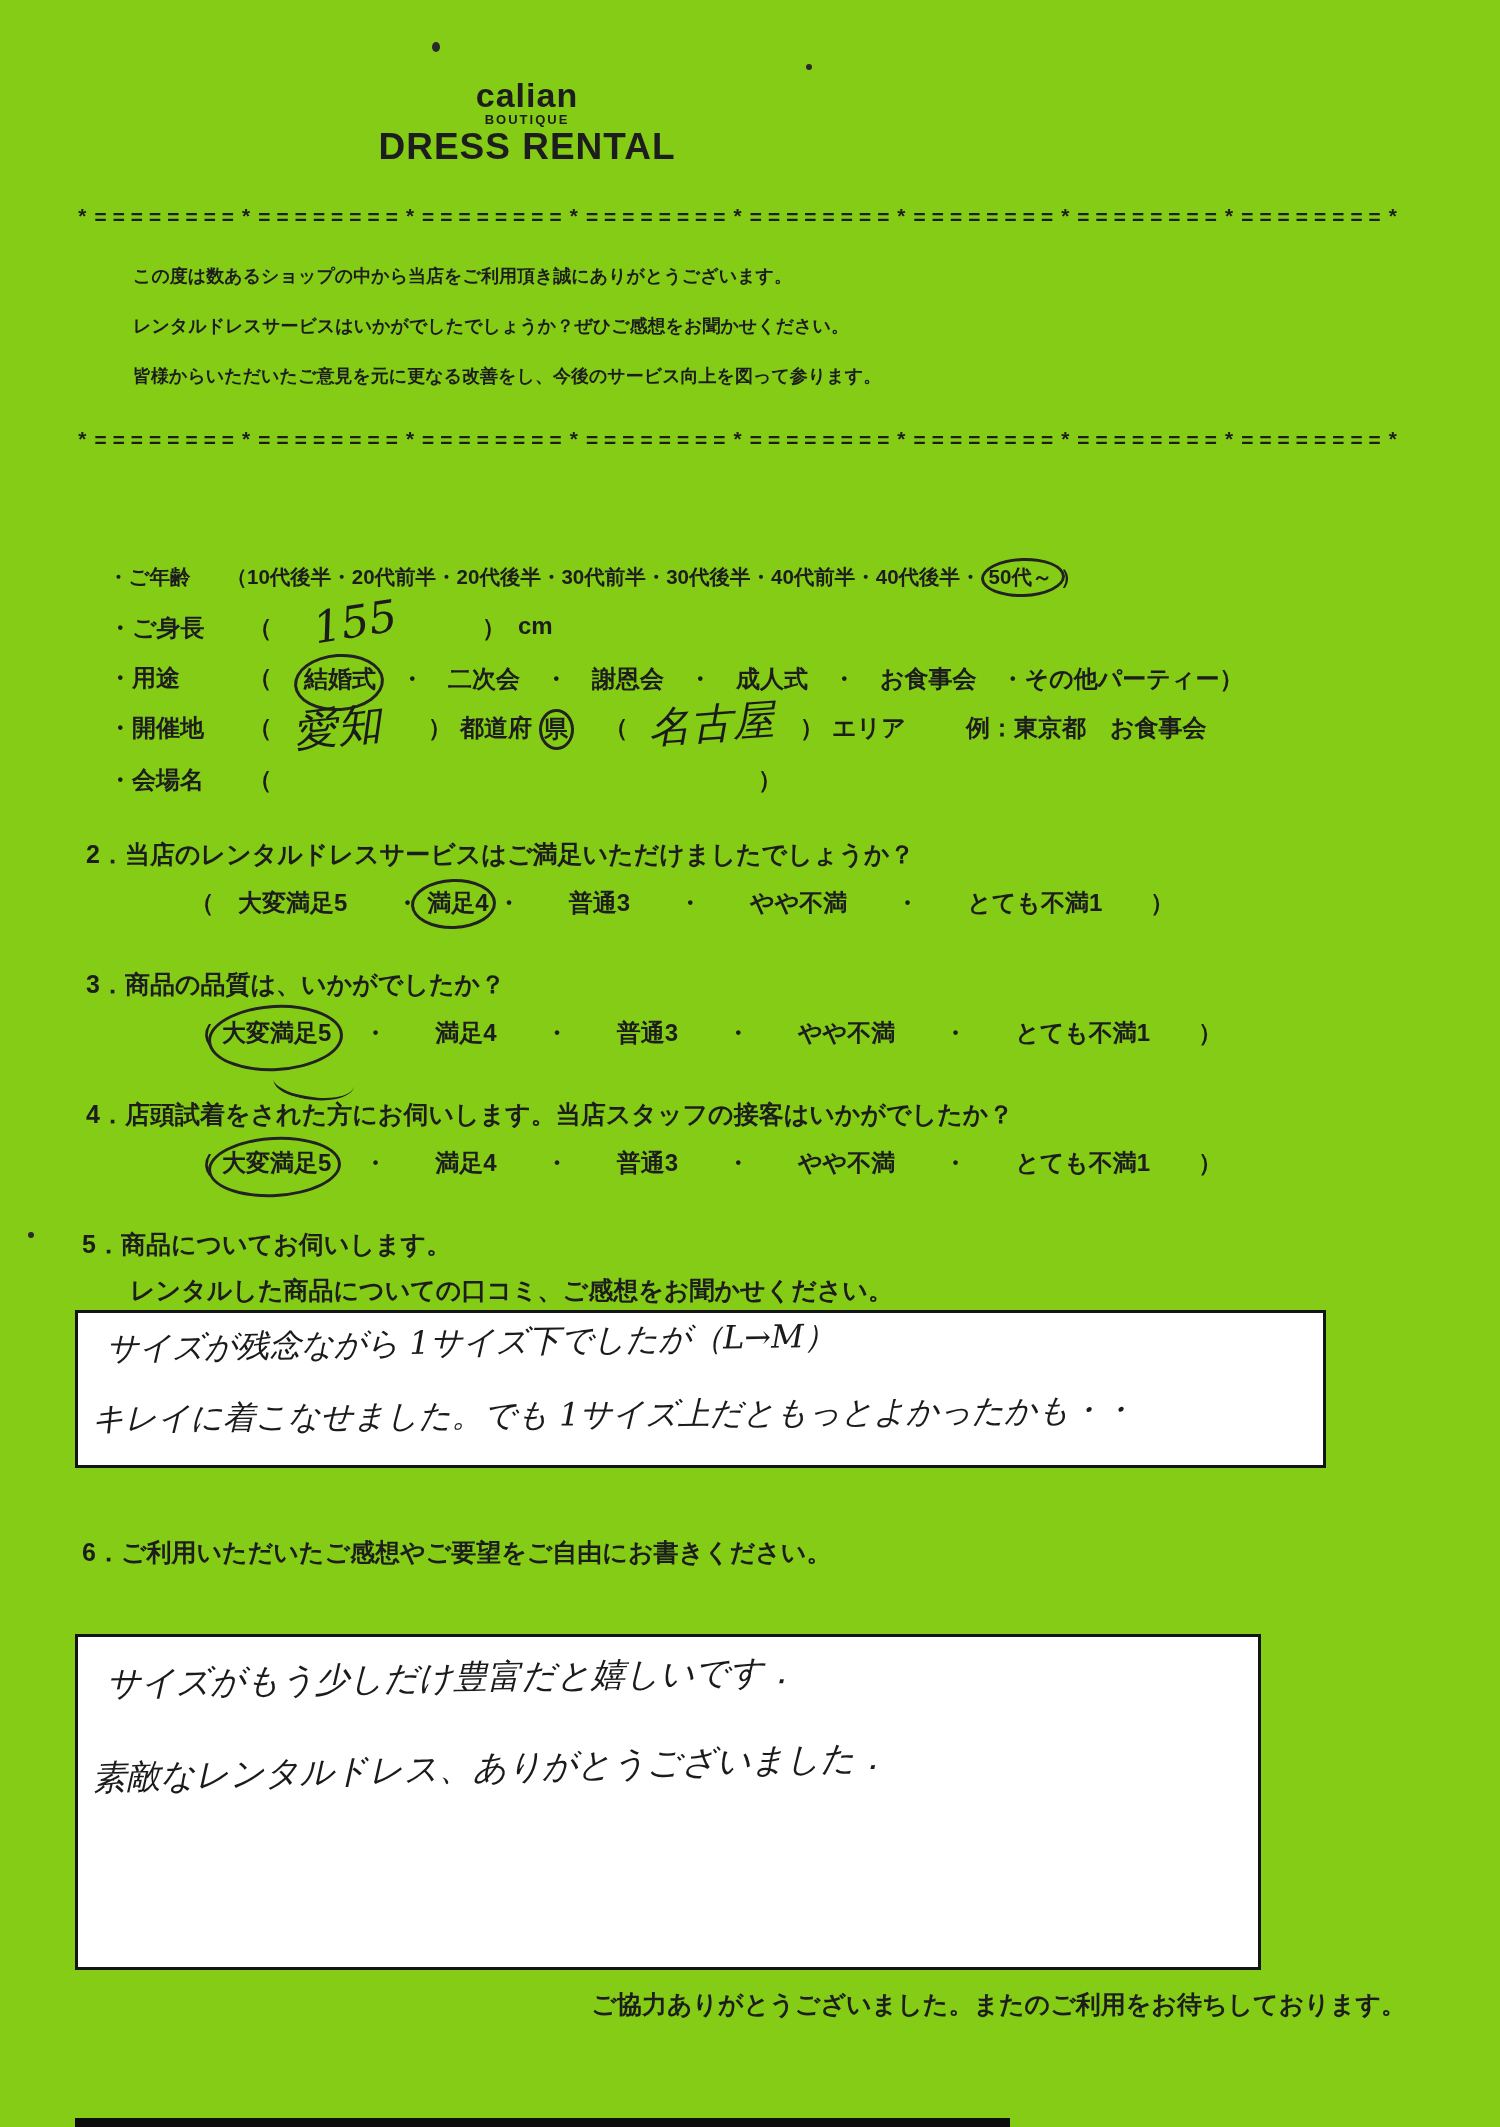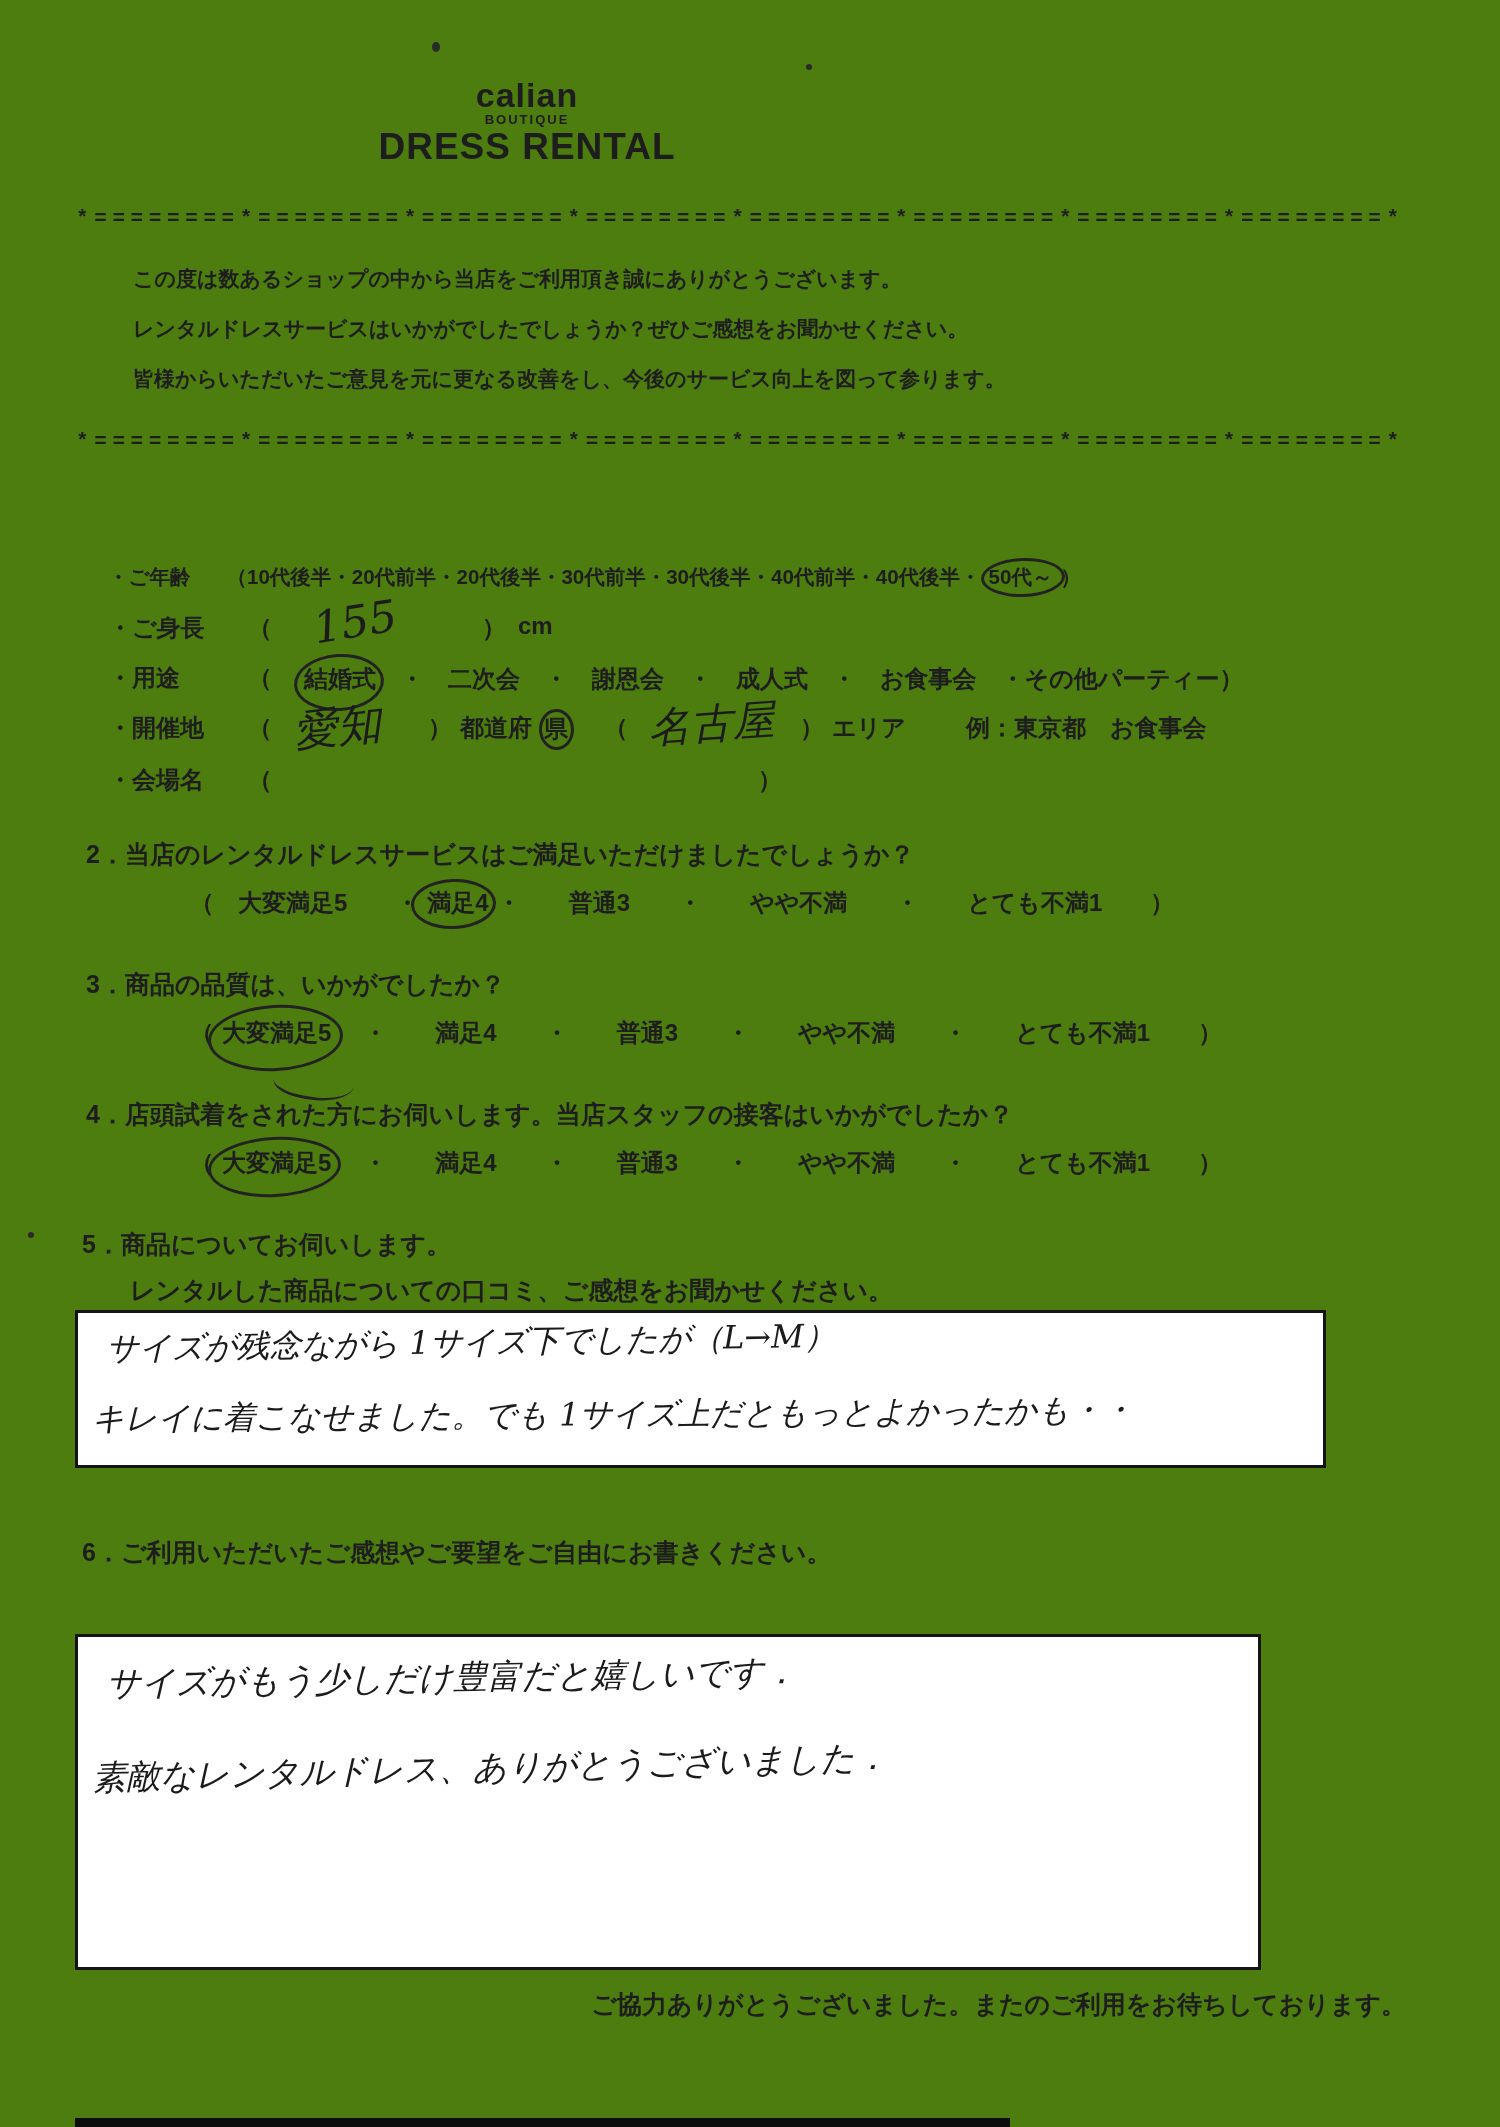--- a/index.html
+++ b/index.html
@@ -1,29 +1,29 @@
 <!DOCTYPE html>
 <html><head>
 <meta charset="utf-8">
 <style>
   html,body{margin:0;padding:0;background:#ffffff;}
   #page{
-    position:relative;width:1500px;height:2127px;background:#4d7c0f;
+    position:relative;width:1500px;height:2127px;background:#84cc16;
     font-family:"Liberation Sans",sans-serif;color:#1d1d1d;overflow:hidden;
   }
   .abs{position:absolute;white-space:nowrap;}
   .center-block{left:0;width:1054px;text-align:center;}
   .brand{font-size:34px;font-weight:700;letter-spacing:1px;}
   .brand-sub{font-size:13px;font-weight:700;letter-spacing:2px;}
   .title{font-size:37px;font-weight:700;letter-spacing:1px;}
   .sep{
     left:76px;font-family:"Liberation Mono",monospace;font-size:21px;font-weight:700;
     letter-spacing:5.6px;white-space:nowrap;
   }
-  .body-t{font-size:21px;font-weight:600;line-height:1.2;}
+  .body-t{font-size:18px;font-weight:600;line-height:1.2;}
   .heading{font-size:25px;font-weight:700;}
   .small-t{font-size:20.5px;font-weight:600;}
   .scale{font-size:24px;font-weight:600;}
   .circled{position:relative;display:inline-block;margin:1px 8px;}
   .circled::after{
     content:"";position:absolute;border:3px solid #222;border-radius:50%;
     pointer-events:none;transform:rotate(-2deg);
   }
   .c-age::after{left:-8px;right:-12px;top:-5px;bottom:-6px;}
   .c-purpose::after{left:-10px;right:-8px;top:-9px;bottom:-16px;transform:rotate(-4deg);}

